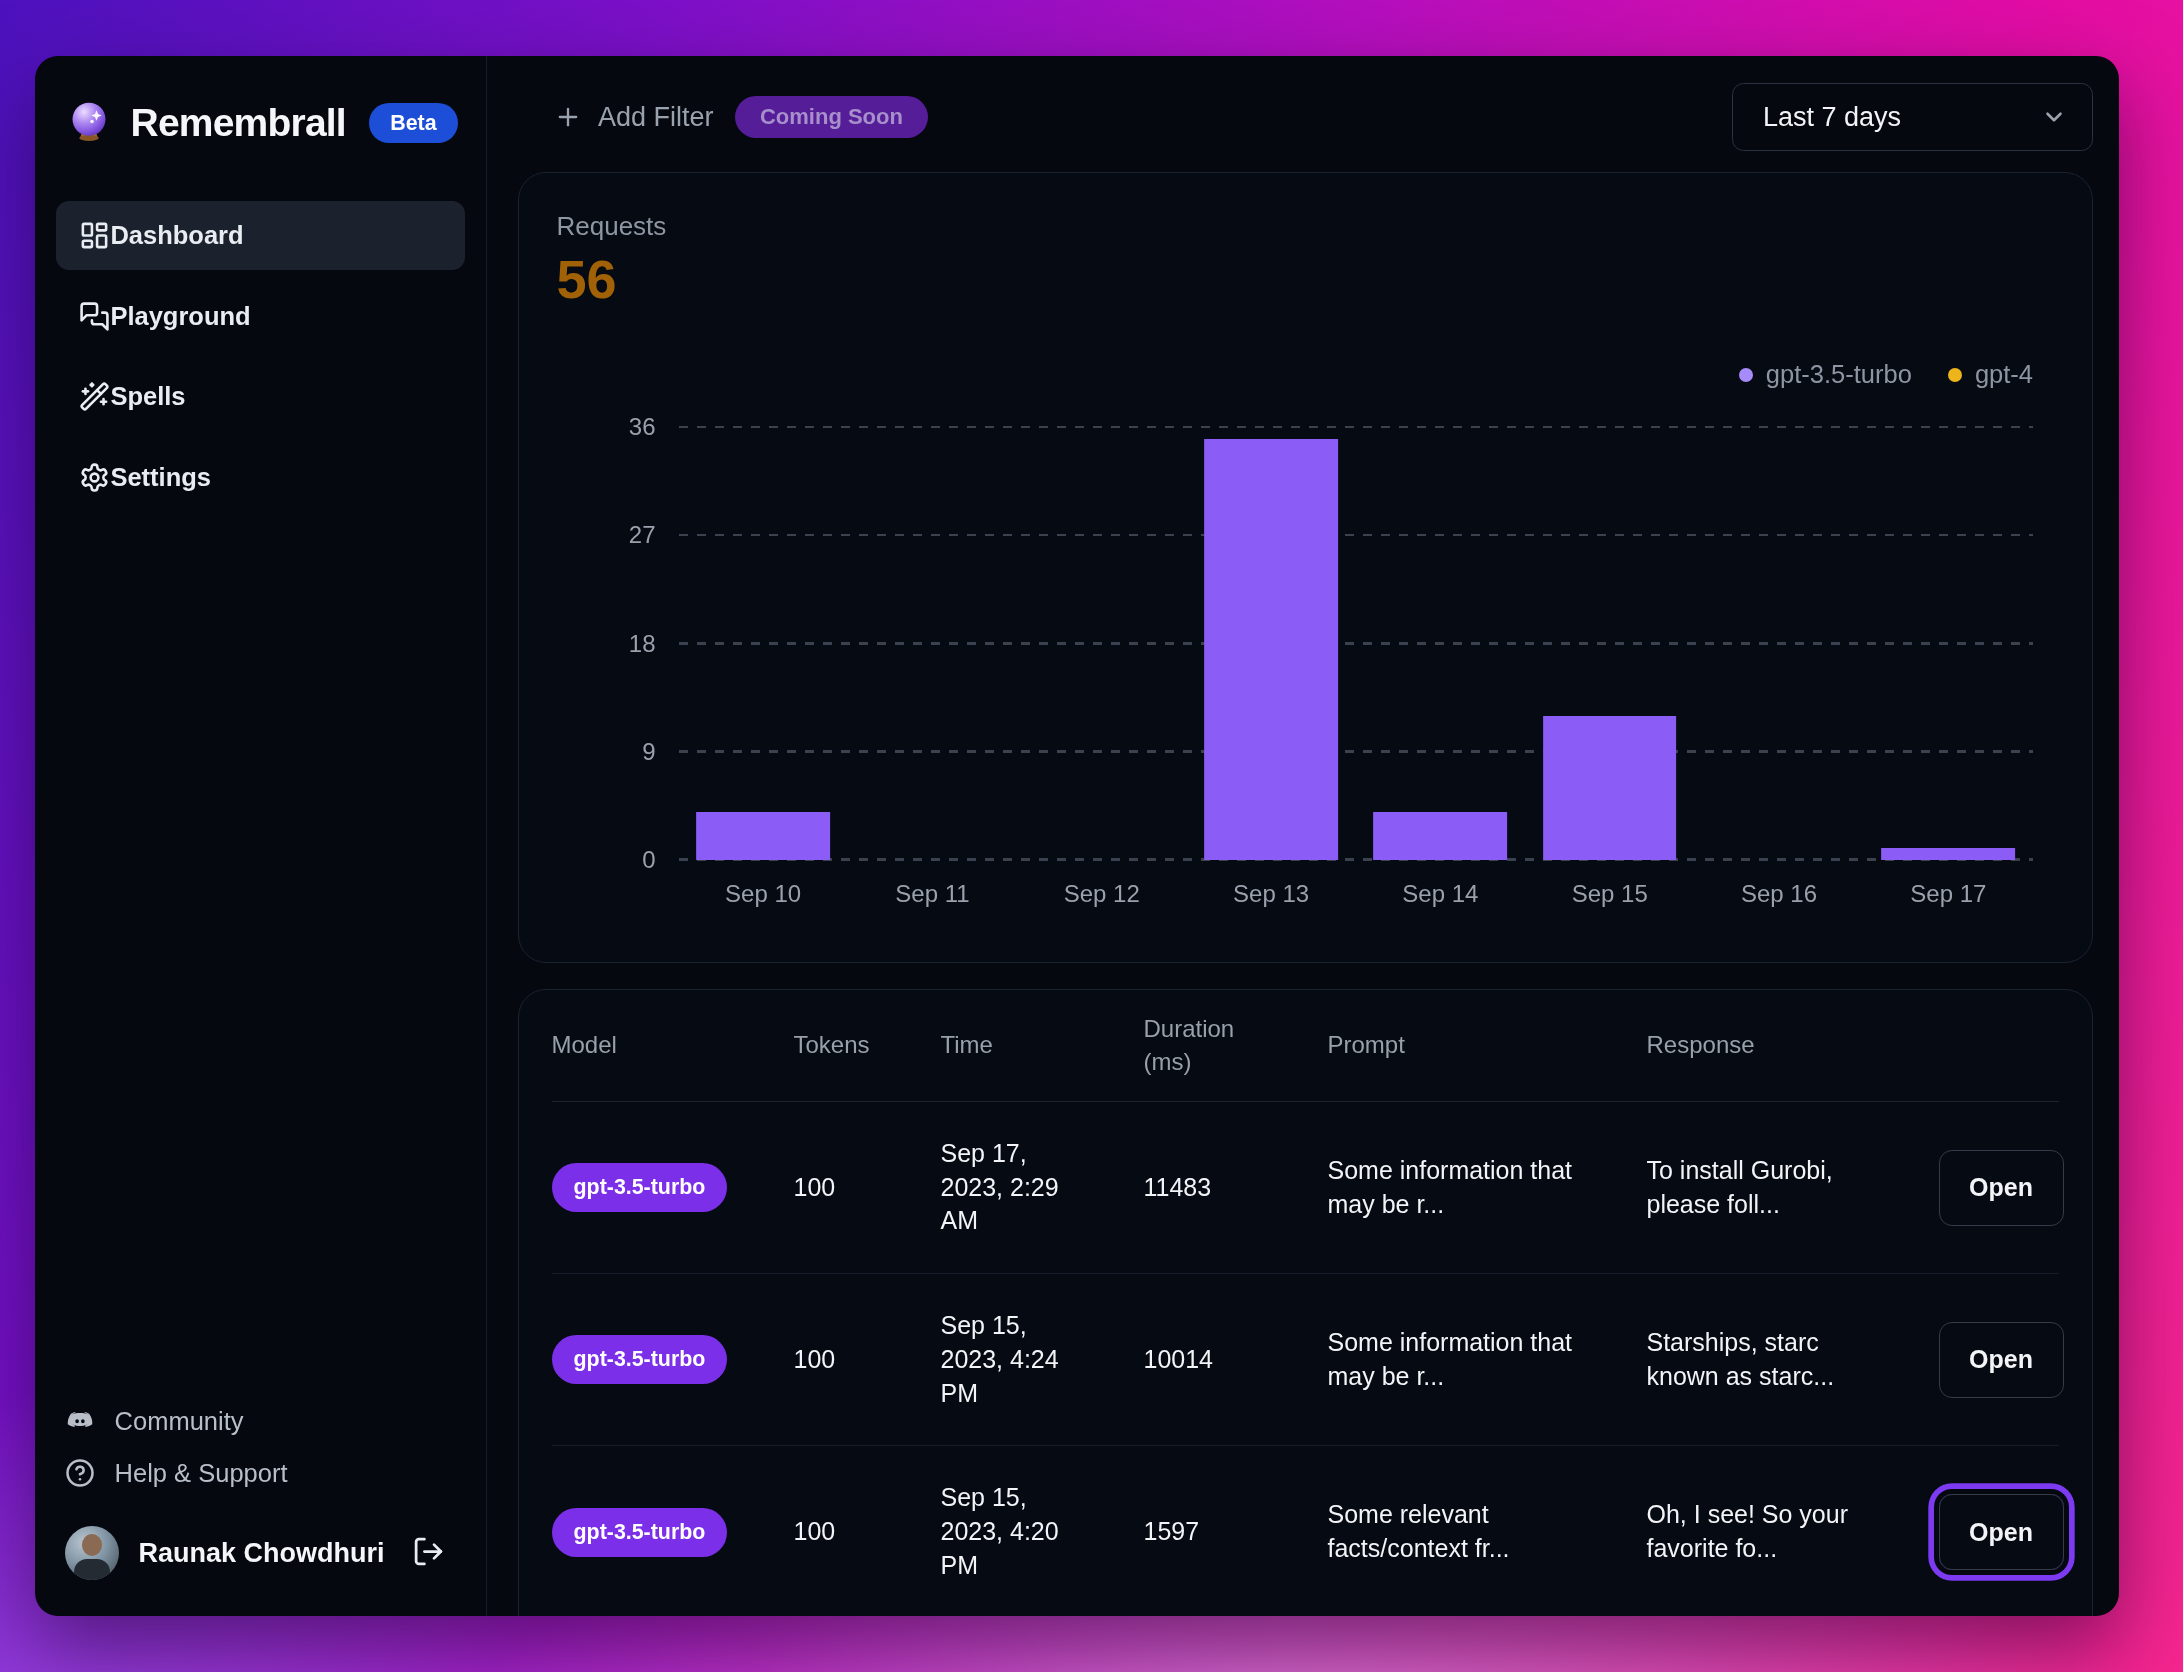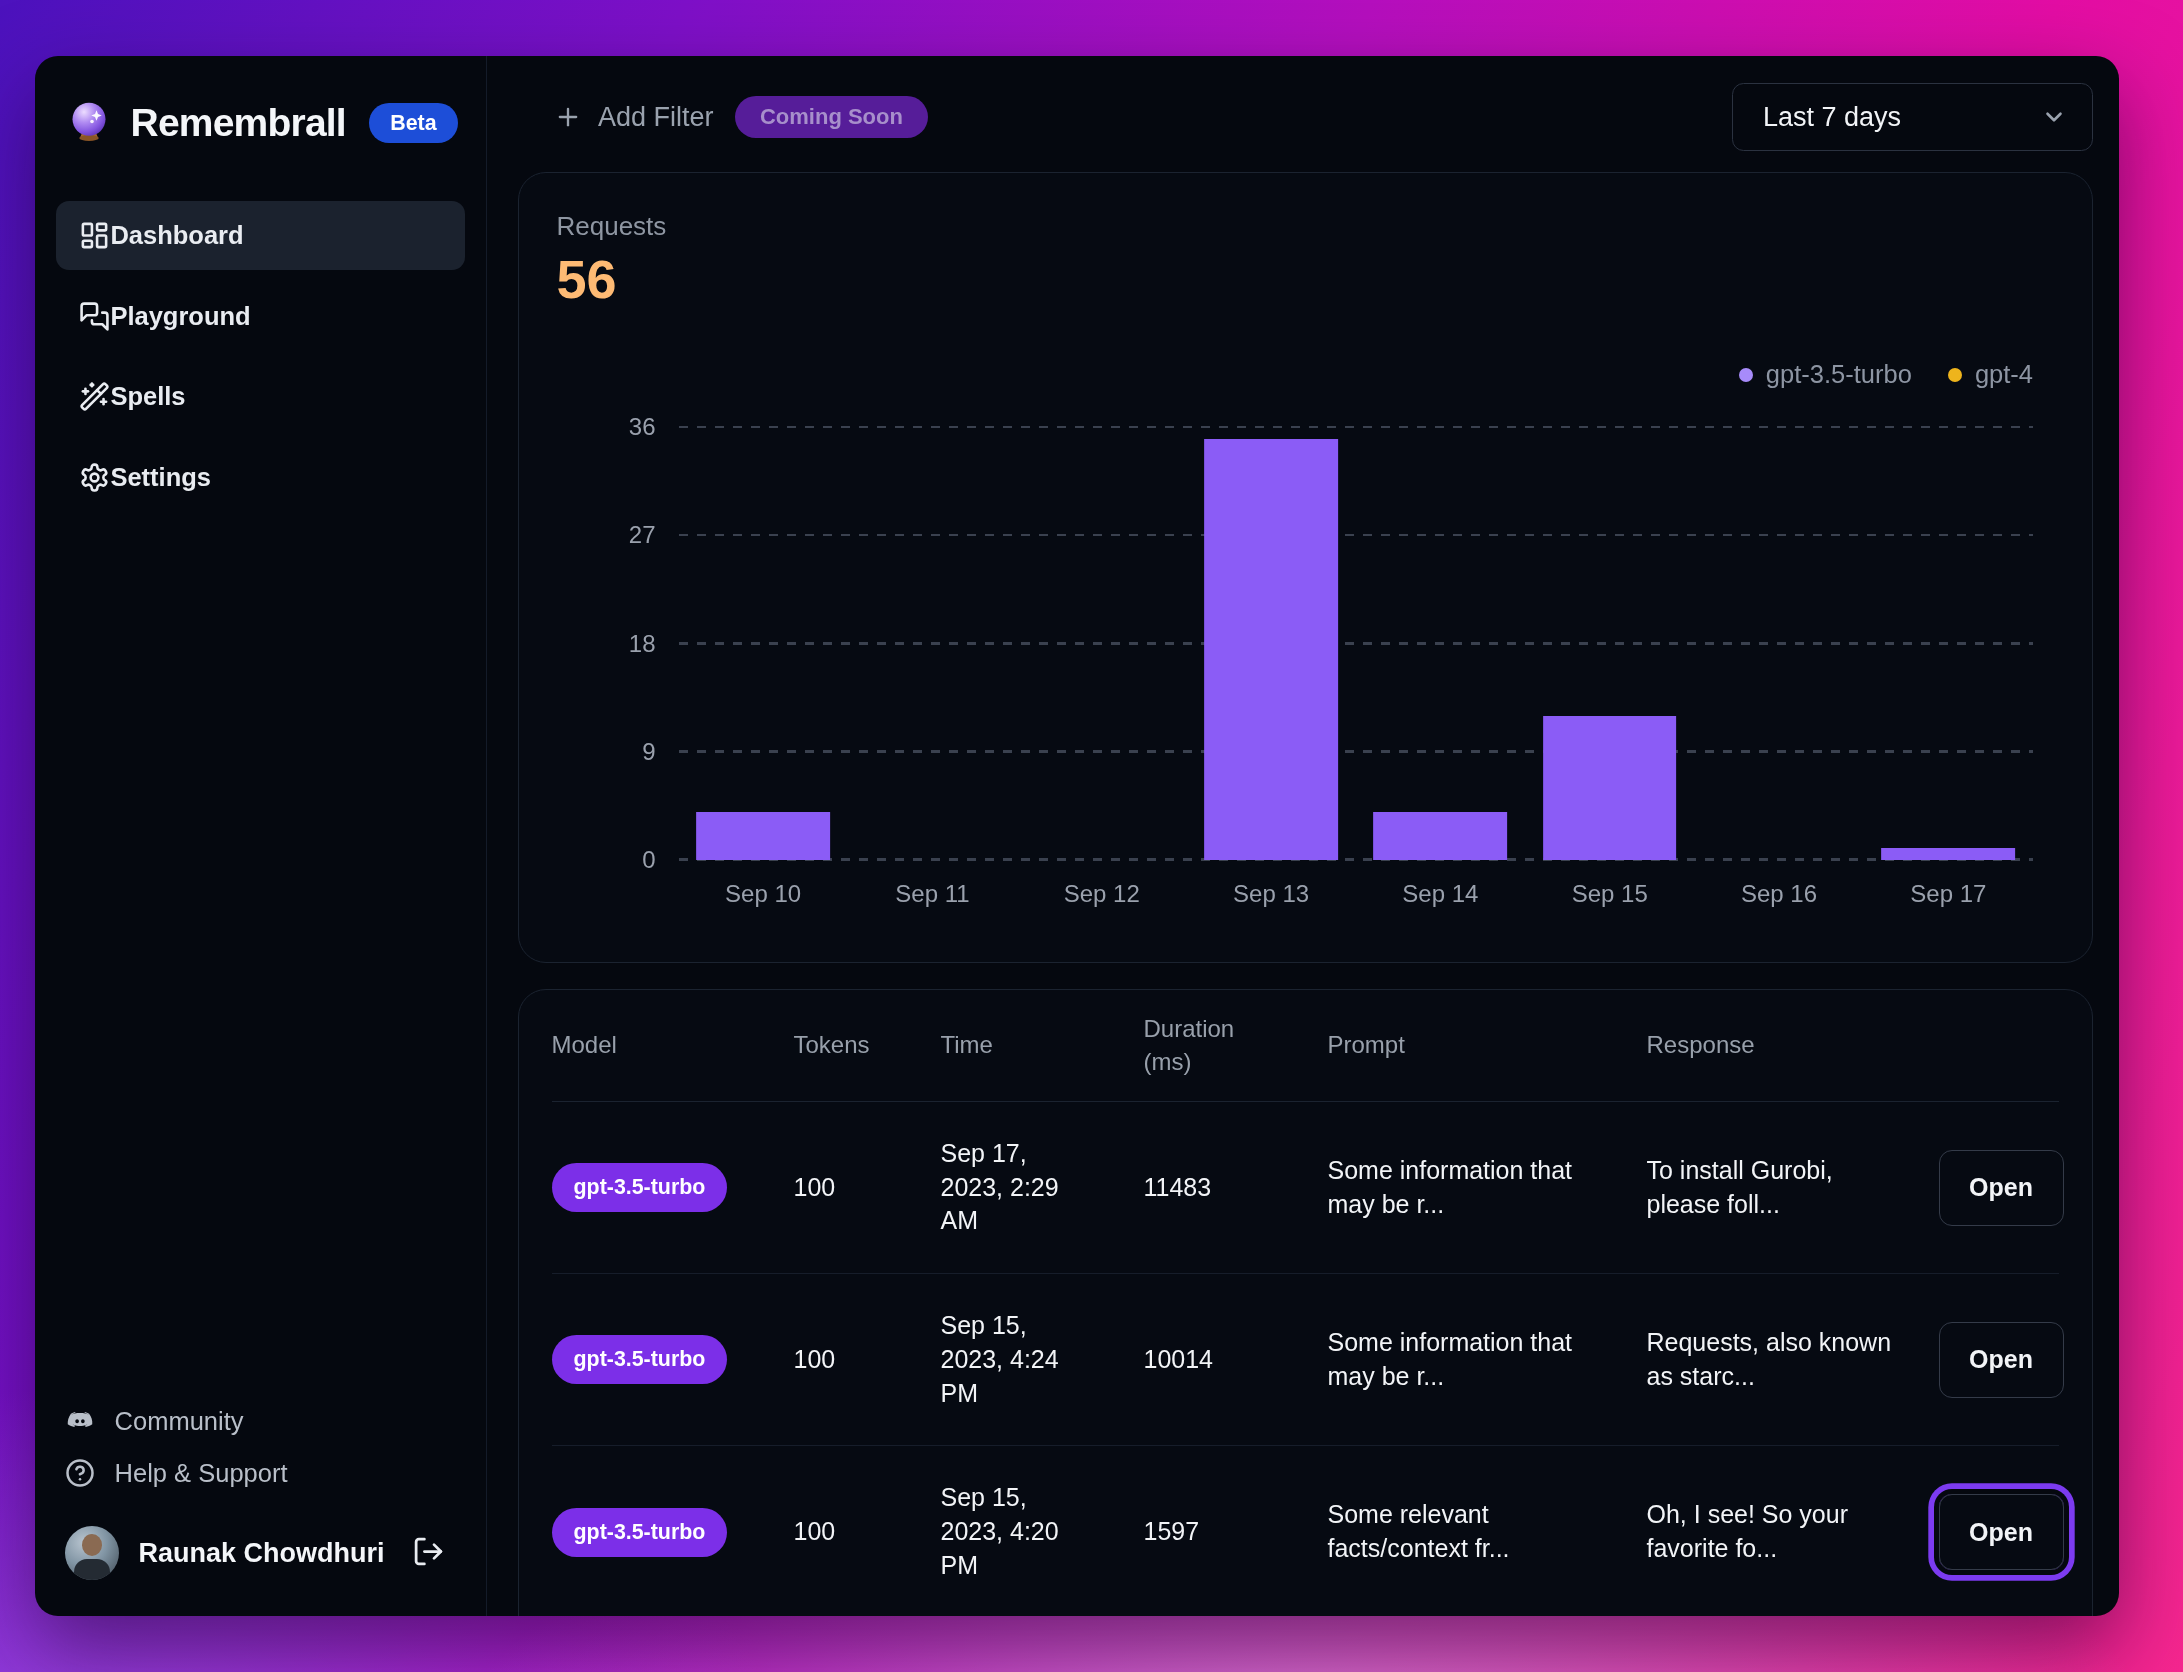--- a/index.html
+++ b/index.html
@@ -46,21 +46,21 @@
   .add-filter svg { width:28px; height:28px; stroke:#9aa2ae; stroke-width:2; fill:none; stroke-linecap:round; }
   .add-filter-label { font-size:27px; }
   .soon-pill { background:#561d99; color:#a78fcb; font-size:22px; font-weight:bold; padding:8.2px 25px; border-radius:822px; margin-left:21.4px; }
   .range-select { margin-left:auto; width:361px; height:68px; border:0.8px solid #2b3240; border-radius:11.5px; display:flex; align-items:center; padding:0 25px 0 30px; cursor:pointer; }
   .range-label { font-size:27px; color:#f2f4f7; flex:1; }
   .range-select svg { width:26px; height:26px; stroke:#9aa2ae; stroke-width:2.4; fill:none; stroke-linecap:round; stroke-linejoin:round; }
   .card { border:0.8px solid #1b2330; border-radius:28px; background:#060a12; }
   
   .chart-card { padding:38px 59px 54px 38px; }
   .chart-title { font-size:26px; color:#8e96a2; }
-  .chart-total { font-size:54px; font-weight:bold; color:#fdba74; margin-top:6.6px; }
+  .chart-total { font-size:54px; font-weight:bold; color:#a16207; margin-top:6.6px; }
   .legend { display:flex; justify-content:flex-end; align-items:center; gap:36px; height:33px; margin-top:48px; }
   .legend-item { display:flex; align-items:center; gap:13px; }
   .legend-dot { width:14px; height:14px; border-radius:50%; }
   .legend-label { font-size:25.5px; color:#8d95a3; }
   .plot-wrap { display:flex; margin-top:36px; }
   .yaxis { width:99px; flex:0 0 99px; position:relative; height:433px; margin-right:23px; }
   .ylab { position:absolute; right:0; transform:translateY(50%); font-size:24px; color:#9aa1ad; }
   .plot { flex:1; position:relative; height:433px; }
   .gridline { position:absolute; left:0; right:0; height:2.5px;
     background:repeating-linear-gradient(90deg, #3a414f 0 9px, transparent 9px 18px); }
@@ -280,21 +280,21 @@
         <div class="td">To install Gurobi, please foll...</div>
         <button class="open-btn">Open</button>
       </div>
 
       <div class="tgrid trow">
         <div class="td"><span class="model-pill">gpt-3.5-turbo</span></div>
         <div class="td">100</div>
         <div class="td time">Sep 15, 2023, 4:24 PM</div>
         <div class="td">10014</div>
         <div class="td">Some information that may be r...</div>
-        <div class="td">Requests, also known as starc...</div>
+        <div class="td">Starships, starc known as starc...</div>
         <button class="open-btn">Open</button>
       </div>
 
       <div class="tgrid trow">
         <div class="td"><span class="model-pill">gpt-3.5-turbo</span></div>
         <div class="td">100</div>
         <div class="td time">Sep 15, 2023, 4:20 PM</div>
         <div class="td">1597</div>
         <div class="td">Some relevant facts/context fr...</div>
         <div class="td">Oh, I see! So your favorite fo...</div>

